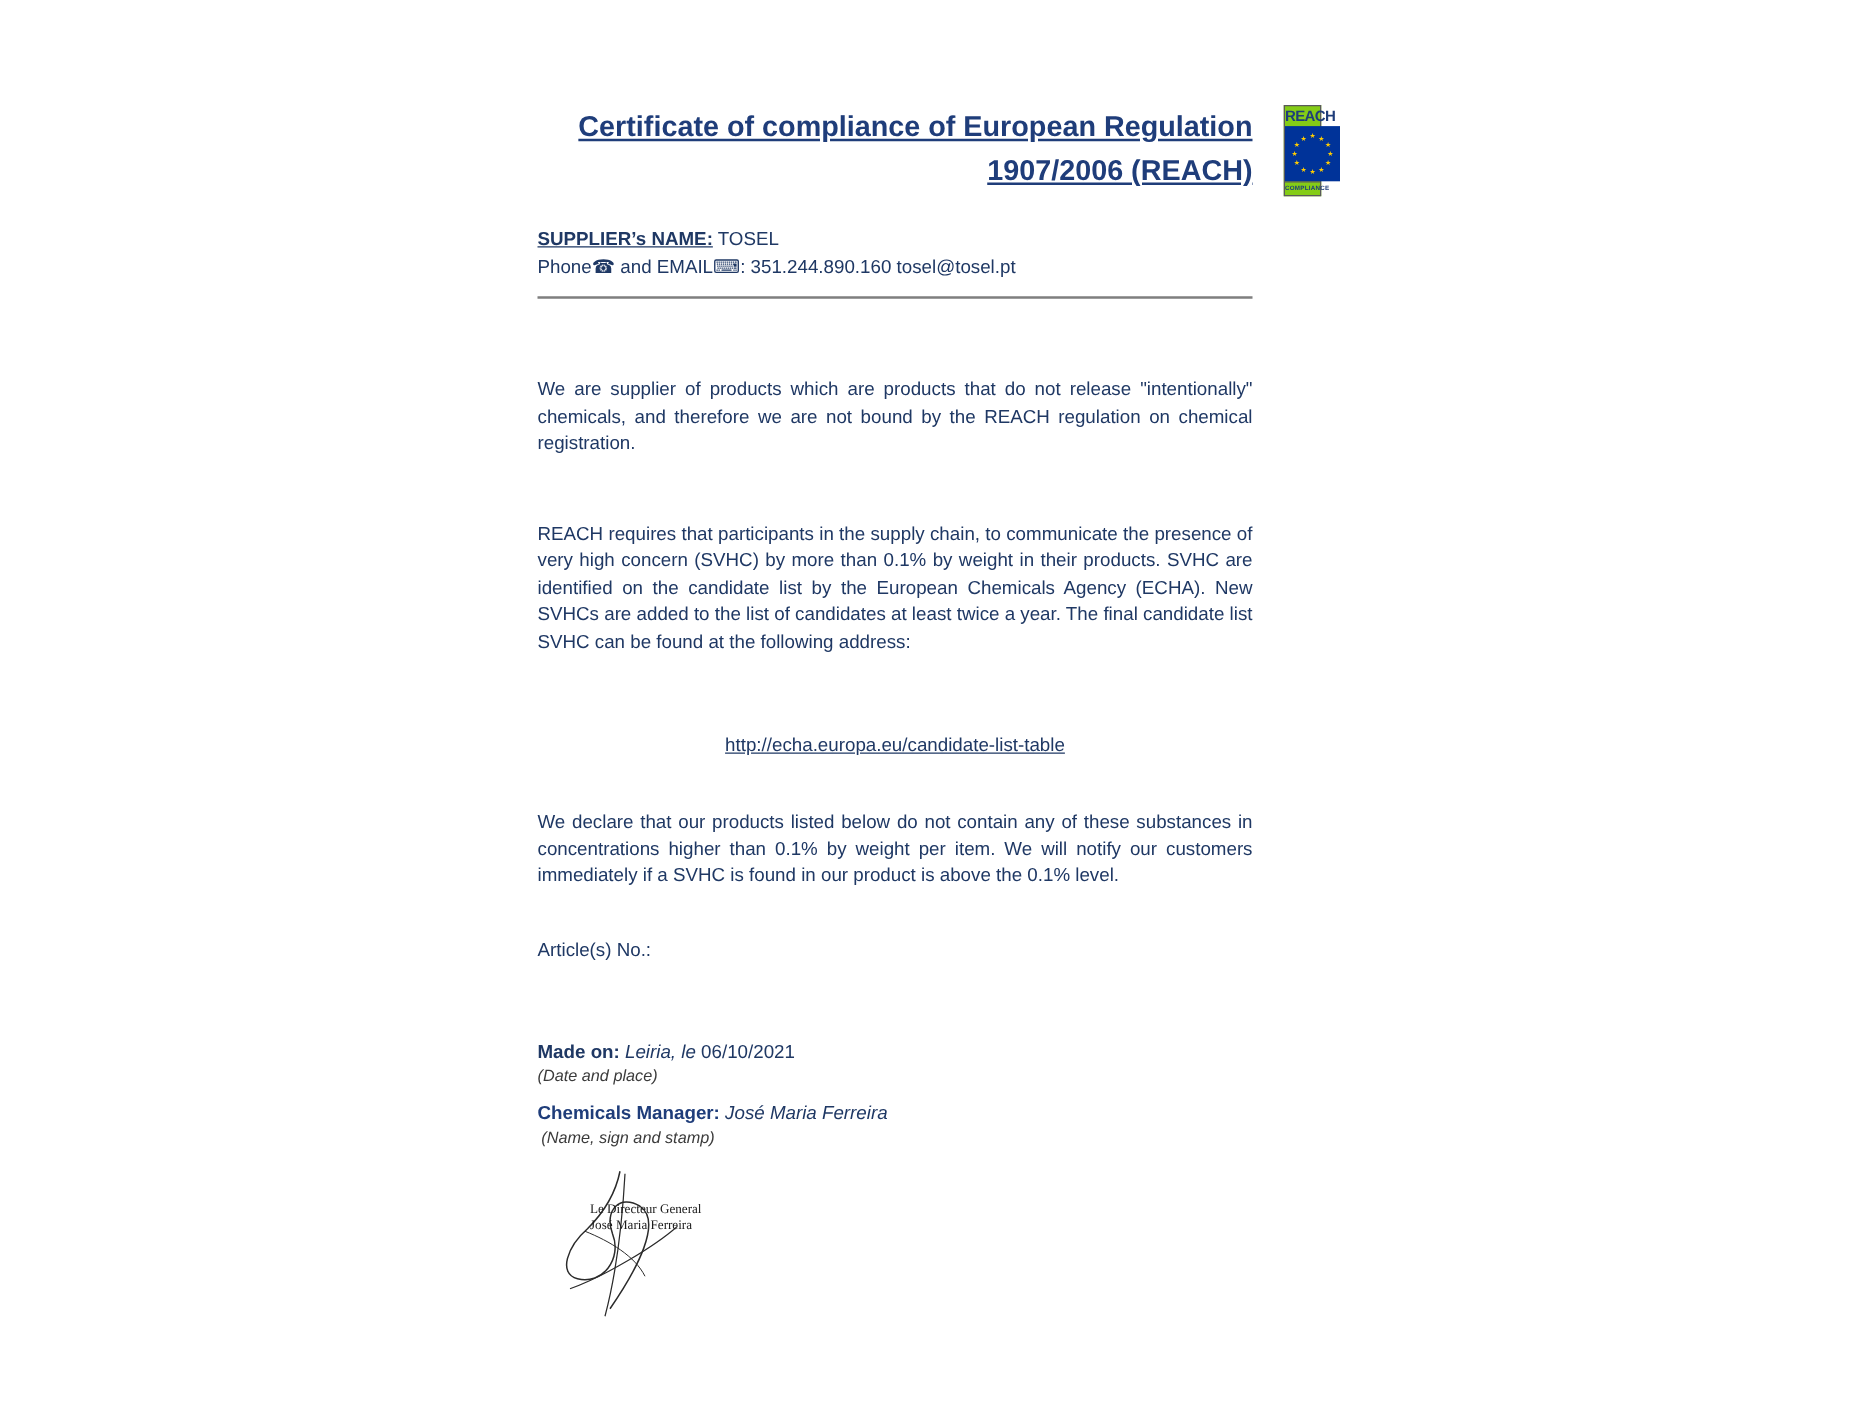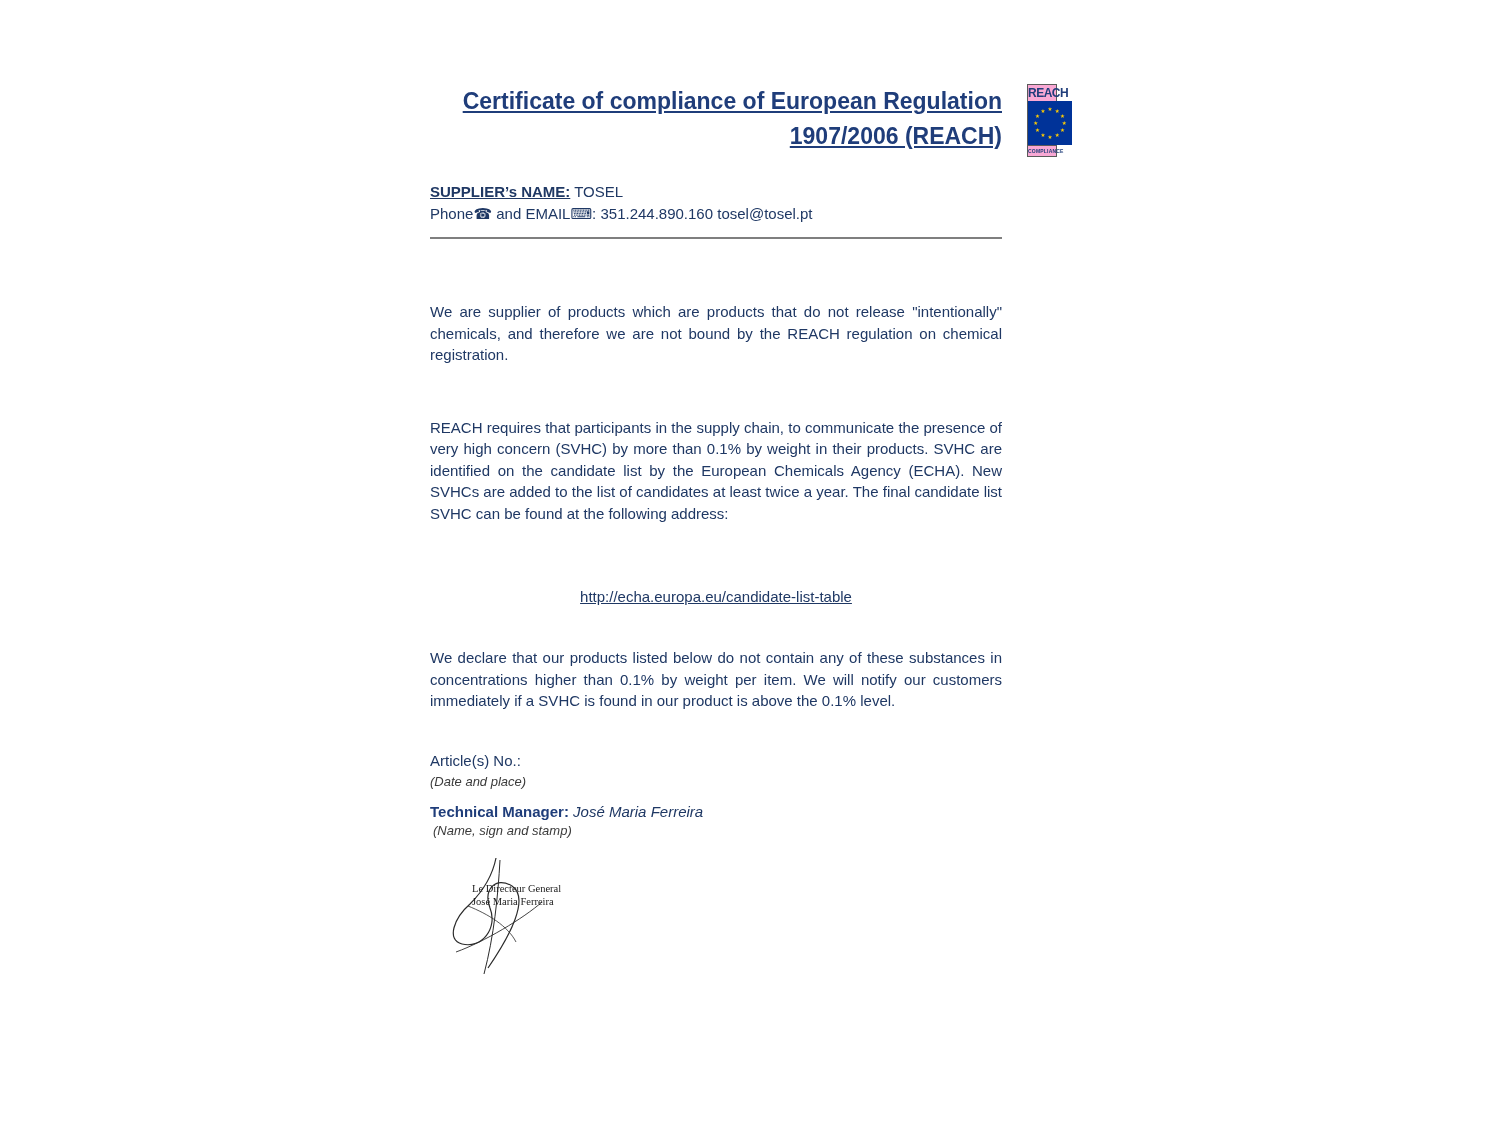--- a/index.html
+++ b/index.html
@@ -83,21 +83,21 @@
     color:#1a1a1a;
     line-height:13px;
     white-space:nowrap;
   }
   
   .reach-logo {
     position:absolute;
     left:1027px; top:84px;
     width:30px;
     border:1px solid #5a5a5a;
-    background:#f9a8d4;
+    background:#84cc16;
     text-align:right;
   }
   .reach-logo .rl-top {
     font-size:12px;
     font-weight:bold;
     color:#1f3d7a;
     letter-spacing:-0.5px;
     padding:1px 0;
   }
   .reach-logo .rl-flag {
@@ -161,23 +161,24 @@
     <p class="para p3">REACH requires that participants in the supply chain, to communicate the presence of very high concern (SVHC) by more than 0.1% by weight in their products. SVHC are identified on the candidate list by the European Chemicals Agency (ECHA). New SVHCs are added to the list of candidates at least twice a year. The final candidate list SVHC can be found at the following address:</p>
 
     <div class="link-line">
       <a href="#">http://echa.europa.eu/candidate-list-table</a>
     </div>
 
     <p class="para p4">We declare that our products listed below do not contain any of these substances in concentrations higher than 0.1% by weight per item. We will notify our customers immediately if a SVHC is found in our product is above the 0.1% level.</p>
 
     <p class="para article">Article(s) No.:</p>
 
+    <div class="made-on"><span class="bold">Made on:</span><span class="italic"> Leiria, le</span><span> 06/10/2021</span></div>
     <div class="caption">(Date and place)</div>
 
-    <div class="manager"><span class="bold">Technical Manager:</span><span class="italic"> José Maria Ferreira</span></div>
+    <div class="manager"><span class="bold">Chemicals Manager:</span><span class="italic"> José Maria Ferreira</span></div>
     <div class="caption caption2">(Name, sign and stamp)</div>
 
     <div class="signature">
       <svg width="160" height="125" viewBox="0 0 160 125">
         <path d="M58,2 C54,22 44,36 32,48 C16,62 8,84 24,88 C44,93 60,72 52,52 C45,33 58,20 74,30 C92,42 72,80 50,112" fill="none" stroke="#2b2b2b" stroke-width="1.2"></path>
         <path d="M62,4 C60,40 56,80 46,118" fill="none" stroke="#2b2b2b" stroke-width="1"></path>
         <path d="M18,96 C46,86 86,62 104,46" fill="none" stroke="#2b2b2b" stroke-width="0.9"></path>
         <path d="M30,50 C50,58 70,70 78,86" fill="none" stroke="#2b2b2b" stroke-width="0.8"></path>
       </svg>
       <div class="sig-text">

